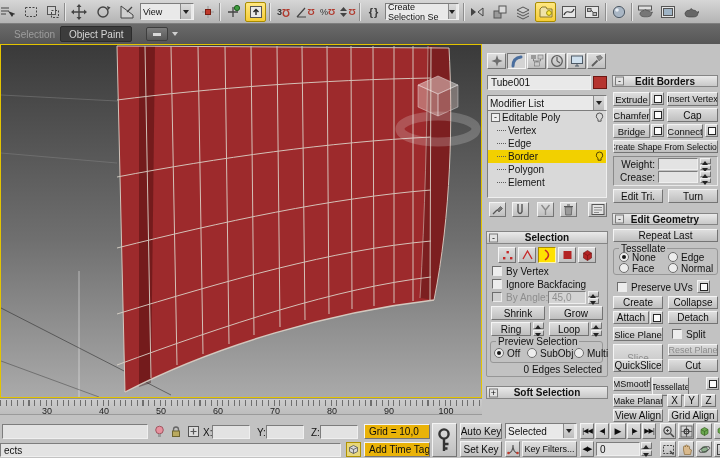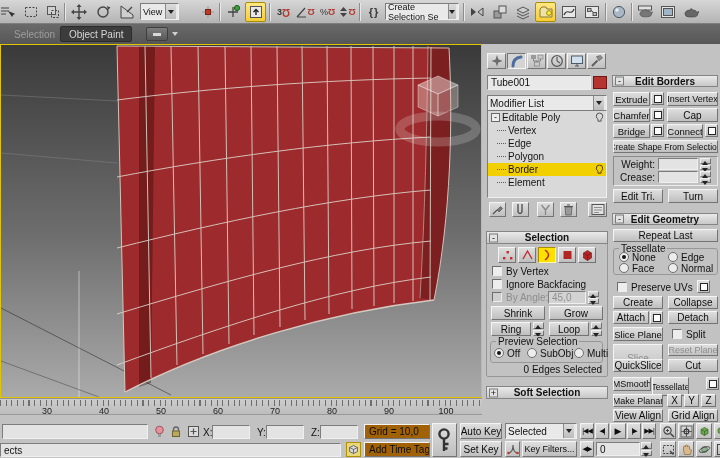--- a/index.html
+++ b/index.html
@@ -2,21 +2,21 @@
 <html><head>
 <meta charset="utf-8">
 <style>
 *{box-sizing:border-box;margin:0;padding:0}
 html,body{width:720px;height:458px}
 body{position:relative;overflow:hidden;background:#c2c2c2;font-family:"Liberation Sans",sans-serif;font-size:10px;color:#111}
 
 .b{position:absolute;display:flex;align-items:center;justify-content:center;background:linear-gradient(#dedede,#bfbfbf);border:1px solid;border-color:#f4f4f4 #747474 #747474 #f4f4f4;font-size:10px;color:#0d0d0d;white-space:nowrap;overflow:hidden}
 .b.dis{color:#8d8d8d}
 .b.left{justify-content:flex-start;padding-left:4px}
-.b.flat{background:#a16207}
+.b.flat{background:#eab308}
 
 .f{position:absolute;background:#e3e3e3;border:1px solid;border-color:#7d7d7d #efefef #efefef #7d7d7d;font-size:10px;display:flex;align-items:center;padding:0 3px;white-space:nowrap;overflow:hidden}
 .f.dis{color:#8f8f8f;background:#d3d3d3}
 
 .hdr{position:absolute;background:linear-gradient(#eaeaea,#c8c8c8);border:1px solid #858585;font-weight:bold;font-size:10px;display:flex;align-items:center;justify-content:center}
 .mk{position:absolute;left:2px;top:50%;transform:translateY(-50%);width:9px;height:9px;border:1px solid #7a7a7a;background:#e2e2e2;font-size:9px;line-height:7px;text-align:center;font-weight:normal}
 .roll{position:absolute;border:1px solid #969696;border-radius:2px}
 
 .chk{position:absolute;width:10px;height:10px;background:#ededed;border:1px solid;border-color:#6d6d6d #ececec #ececec #6d6d6d}
 .chk.dis{background:#cfcfcf}
@@ -99,21 +99,21 @@
         <circle cx="8" cy="8" r="5" fill="none" stroke="#444" stroke-width="1.4"></circle>
         <path d="M12,2l3.5,1.5-2.5,2.5z" fill="#444"></path>
       </svg>
     </div>
   <div class="ic" style="left:116px">
       <svg width="16" height="16">
         <path d="M2,14h12v-3l-12,-9z" fill="#cfcfcf" stroke="#444"></path>
         <path d="M13,3l-5,5" stroke="#444" stroke-width="1.3"></path>
       </svg>
     </div>
-  <div class="dd" style="left:140px;top:3px;width:39px;height:17px">
+  <div class="dd" style="left:140px;top:3px;width:54px;height:17px">
       <span>View</span>
       <span class="car"></span>
     </div>
   <div class="ic" style="left:197px">
       <svg width="16" height="16">
         <path d="M8,2v12M2,8h12" stroke="#999" stroke-width="1"></path>
         <rect x="5.5" y="5.5" width="5" height="5" fill="#c0392b" stroke="#7a1d12"></rect>
       </svg>
     </div>
   <div class="sep" style="left:219px"></div>
@@ -365,33 +365,33 @@
         </span>
     </div>
     <div class="srow">
         <span class="dash"></span>
         <span>Vertex</span>
       </div>
     <div class="srow">
         <span class="dash"></span>
         <span>Edge</span>
       </div>
-    <div class="srow">
-        <span class="dash"></span>
-        <span>Polygon</span>
-      </div>
     <div class="srow sel">
         <span class="dash"></span>
         <span>Border</span>
       <span class="nodeic">
           <svg width="9" height="11">
             <path d="M4.5,1a3.2,3.2 0 0 1 3.2,3.2q0,2 -1.6,3v2H3v-2Q1.3,6.2 1.3,4.2A3.2,3.2 0 0 1 4.5,1z" fill="none" stroke="#554400"></path>
           </svg>
         </span>
     </div>
+    <div class="srow">
+        <span class="dash"></span>
+        <span>Polygon</span>
+      </div>
     <div class="srow">
         <span class="dash"></span>
         <span>Element</span>
       </div>
   </div>
 
   <div class="b" style="left:489px;top:202px;width:17px;height:15px">
       <svg width="13" height="13">
         <path d="M2,11L6,7" stroke="#555" stroke-width="1.2"></path>
         <path d="M6,7l3.5,-3.5 2,2L8,9z" fill="#777" stroke="#444" stroke-width=".6"></path>

